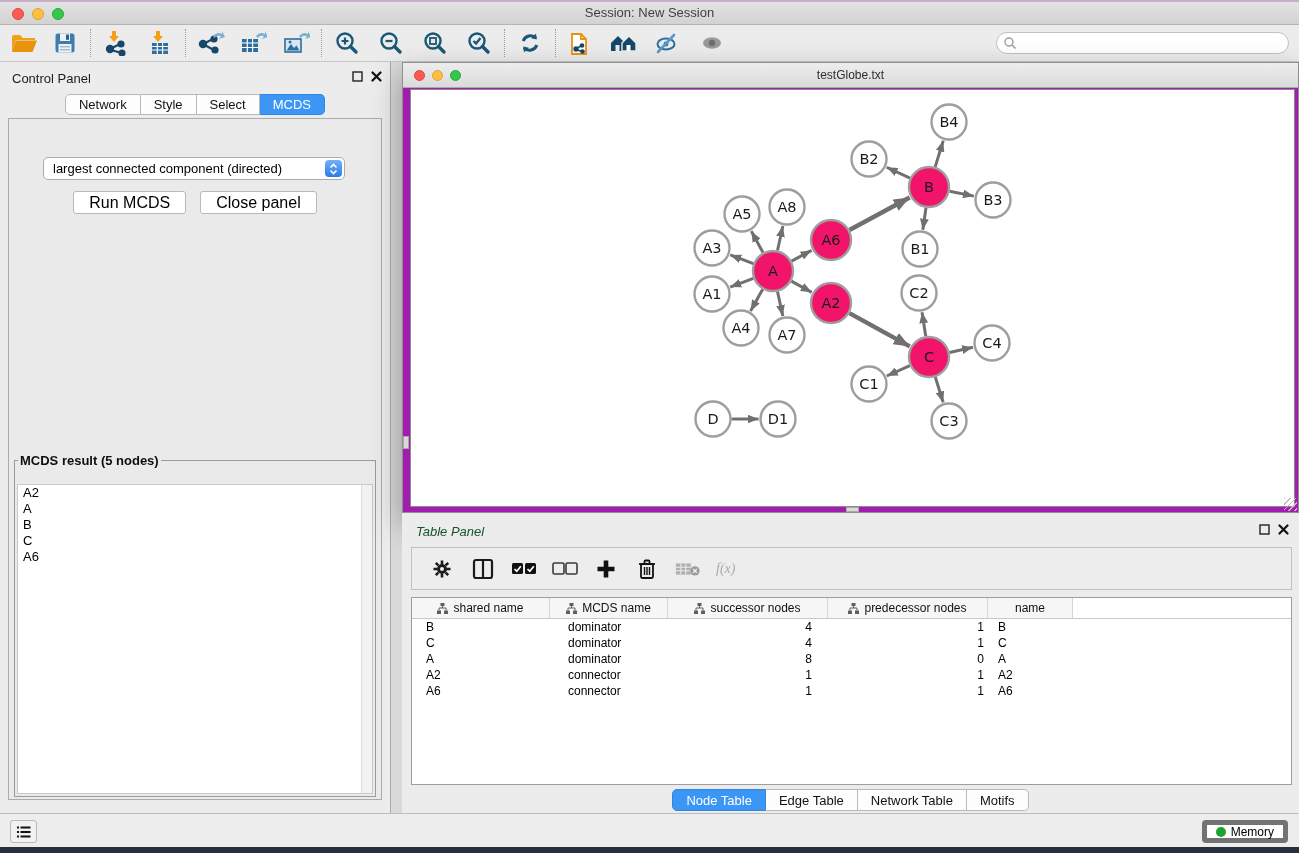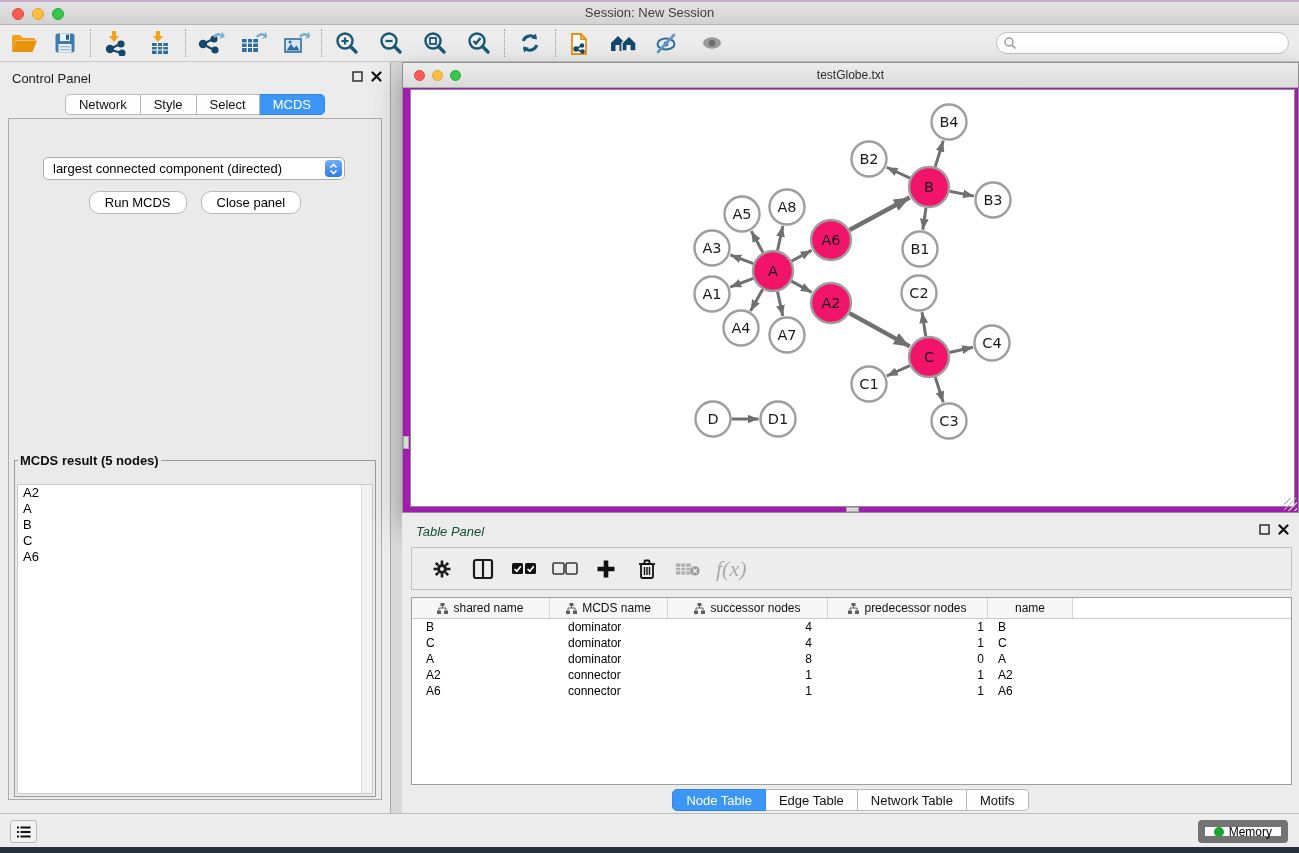--- a/index.html
+++ b/index.html
@@ -48,22 +48,22 @@
   .panel-box { position:absolute; left:8px; right:8px; top:56px; bottom:13px;
     border:1px solid #ABABAB; background:#EAEAEA; }
   .opt-label { text-align:center; margin-top:17px; font-size:13px; color:#0E0E0E; }
   .cp-select { position:absolute; left:34px; right:36px; top:38px; height:23px; background:#FFF;
     border:1px solid #ACACAC; border-radius:5px; font-size:13px; line-height:21px;
     padding-left:9px; color:#000; }
   .cp-select .stepper { position:absolute; right:2px; top:2px; width:17px; height:17px;
     border-radius:4px; background:linear-gradient(#6FB1F9,#2D7BE9);
     display:flex; align-items:center; justify-content:center; }
   .btn-row { position:absolute; top:72px; left:0; right:0; display:flex; justify-content:center; gap:14px; }
-  .btn { background:#FFF; border:1px solid #B9B9B9; border-radius:10px; height:23px;
-    padding:0 15px; font-size:13px; line-height:21px; color:#000; }
+  .btn { background:#FFF; border:1px solid #B9B9B9; border-radius:3px; height:23px;
+    padding:0 15px; font-size:16px; line-height:21px; color:#000; }
   .mcds-fieldset { position:absolute; left:5px; right:5px; top:334px; bottom:2px;
     border:1px solid #9A9A9A; background:#EAEAEA; }
   .mcds-fieldset legend { font-size:13px; color:#0E0E0E; margin-left:3px; padding:0 2px;font-weight:bold; }
   .mcds-list { position:absolute; left:2px; right:2px; top:16px; bottom:2px; background:#FFF;
     border:1px solid #C9C9C9; overflow:hidden; }
   .mcds-scroll { position:absolute; right:0; top:0; bottom:0; width:11px; background:#F2F2F2;
     border-left:1px solid #DCDCDC; }
   .mcds-item { font-size:13px; line-height:16px; padding-left:5px; color:#000; }
 
   
@@ -84,38 +84,38 @@
     background:repeating-linear-gradient(135deg,#BDBDBD 0 1px,transparent 1px 4px); }
 
   
   .table-panel { position:absolute; left:402px; top:451px; width:897px; height:300px; background:#ECECEC; }
   .tp-header { position:relative; height:30px; }
   .tp-title { position:absolute; left:14px; top:11px; font-size:13px; color:#14532d;font-style:italic; }
   .tp-toolbar { position:absolute; left:9px; right:7px; top:34px; height:43px;
     border:1px solid #C0C0C0; background:#EDEDED; display:flex; align-items:center;
     padding-left:17px; gap:15px; }
   .tp-tool { width:26px; height:26px; display:flex; align-items:center; justify-content:center; }
-  .fx-label { font-family:"Liberation Serif", serif; font-style:italic; font-size:22px; color:#ABABAB;text-align:center; }
+  .fx-label { font-family:"Liberation Serif", serif; font-style:italic; font-size:14px; color:#ABABAB;text-align:center; }
   .tp-table { position:absolute; left:9px; right:7px; top:84px; bottom:28px; background:#FFF;
     border:1px solid #9E9E9E; overflow:hidden; }
   .thead { display:flex; height:21px; border-bottom:1px solid #C9C9C9; }
   .th { background:#F6F6F6; border-right:1px solid #D5D5D5; display:flex; align-items:center;
     justify-content:center; gap:5px; font-size:12px; color:#111; }
   .tr { display:flex; height:16px; }
   .td { font-size:12px; line-height:16px; color:#000; white-space:nowrap; }
   .tp-tabs { position:absolute; bottom:2px; left:0; right:0; display:flex; justify-content:center; }
   .tp-tabs .seg-tab { height:22px; line-height:21px; }
 
   
   .status-bar { position:absolute; top:813px; left:0; width:1299px; height:34px; background:#EDEDED;
     border-top:1px solid #BDBDBD; }
   .list-btn { position:absolute; left:10px; top:6px; width:27px; height:23px; background:#F2F2F2;
     border:1px solid #B9B9B9; border-radius:3px; display:flex; align-items:center; justify-content:center; }
   .memory-btn { position:absolute; right:11px; top:6px; height:23px; background:#FFF;
-    border:7px solid #737373; border-radius:4px; display:flex; align-items:center; gap:5px;
+    border:5px solid #737373; border-radius:4px; display:flex; align-items:center; gap:5px;
     padding:0 9px; font-size:12px; color:#000; }
   .mem-dot { width:10px; height:10px; border-radius:50%; background:#1FA32F; }
   .desktop-bottom { position:absolute; top:847px; left:0; right:0; height:6px; background:#25303C; }
 </style>
 </head>
 <body>
 
 <div id="root">
 
   <div class="desktop-top"></div>

